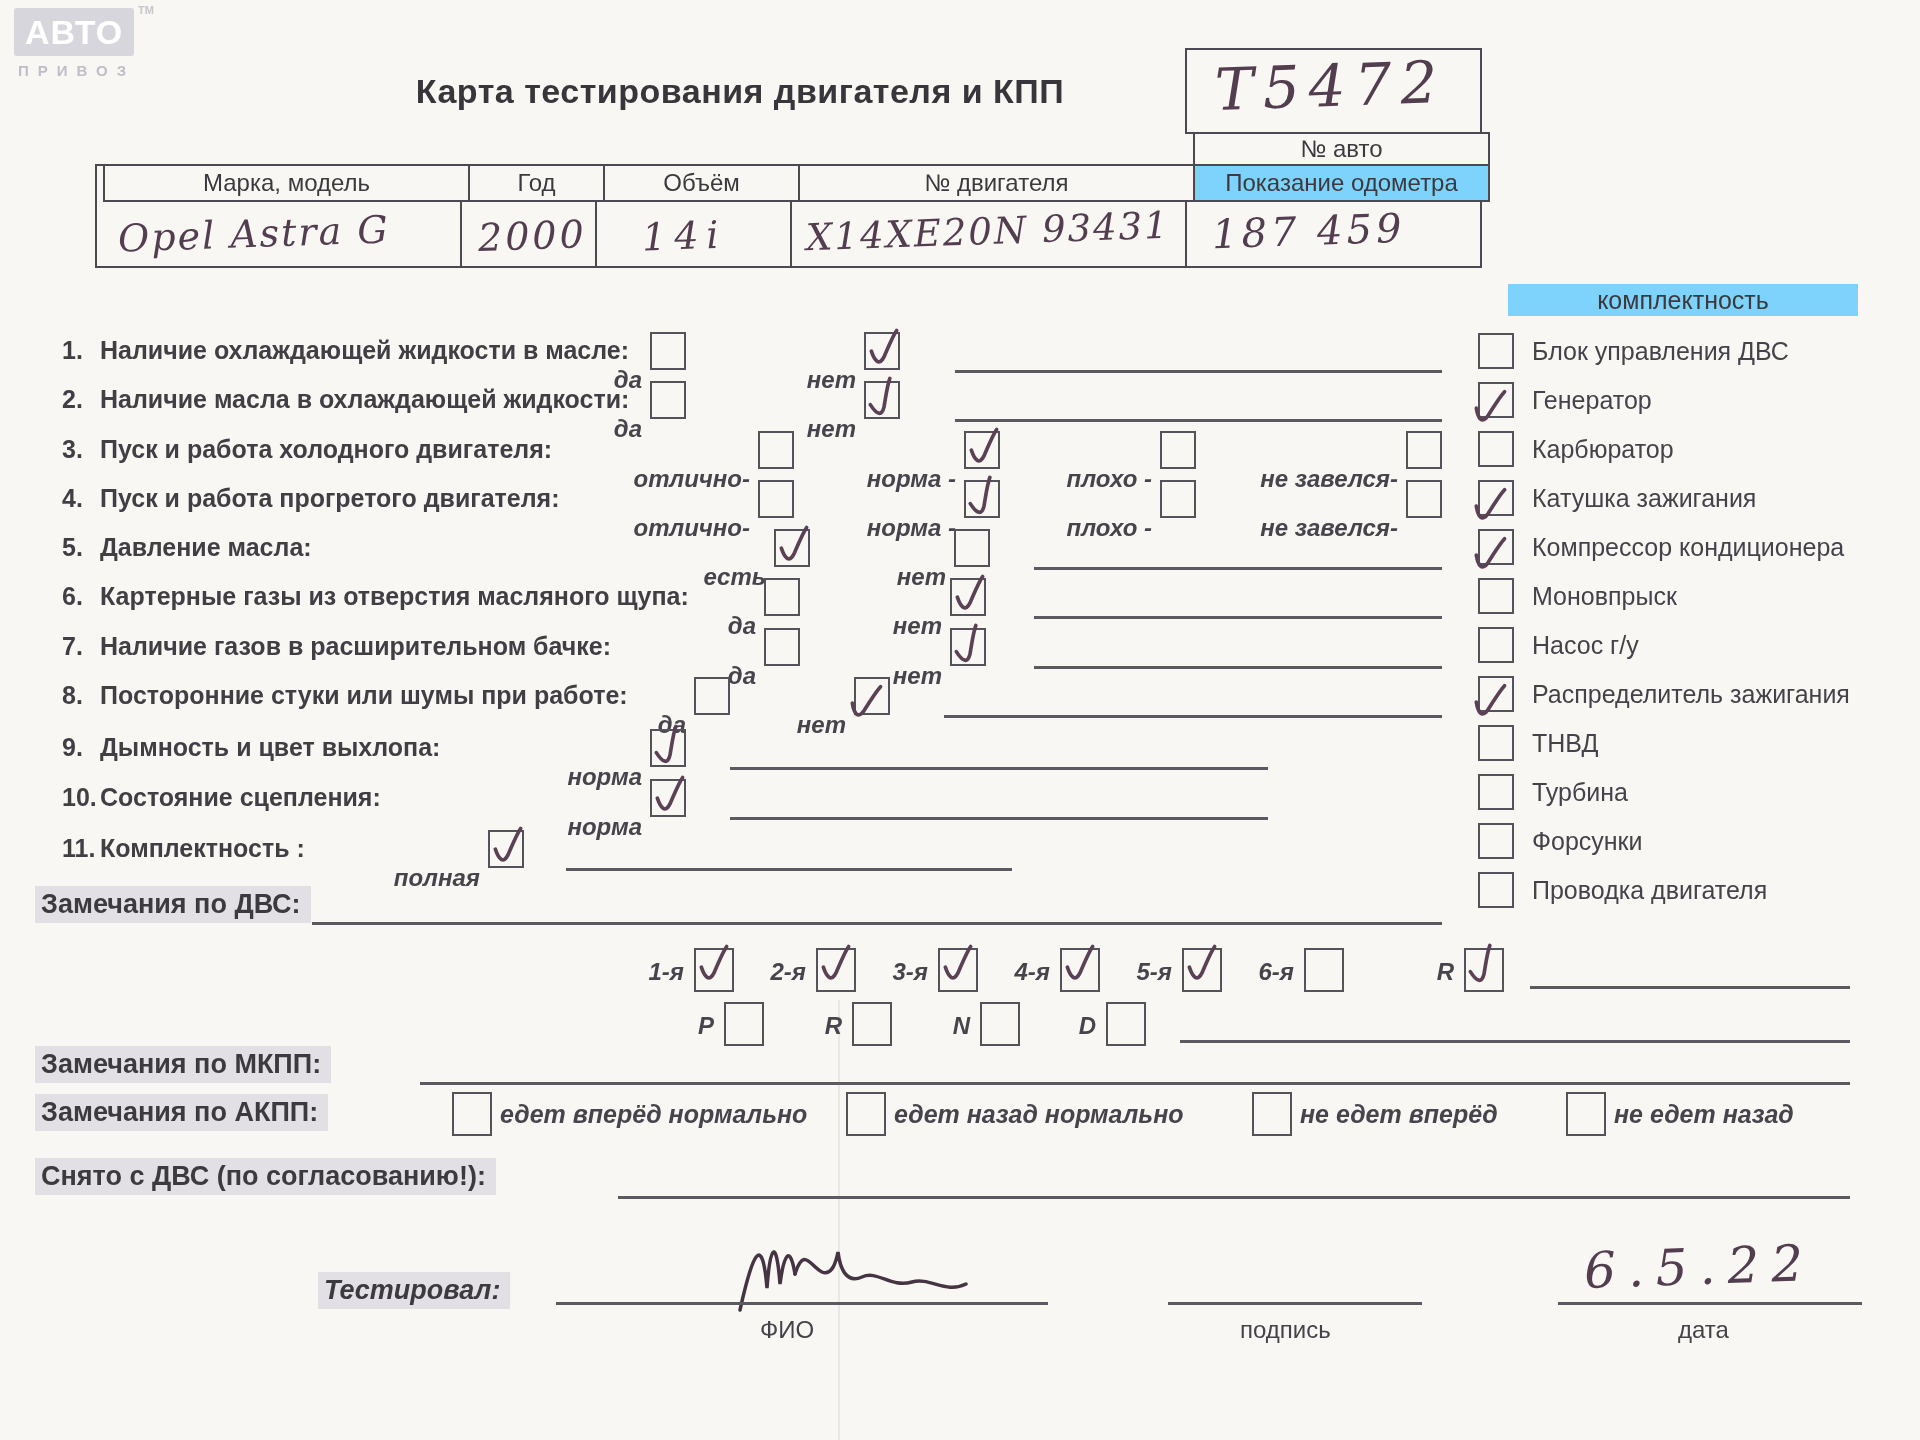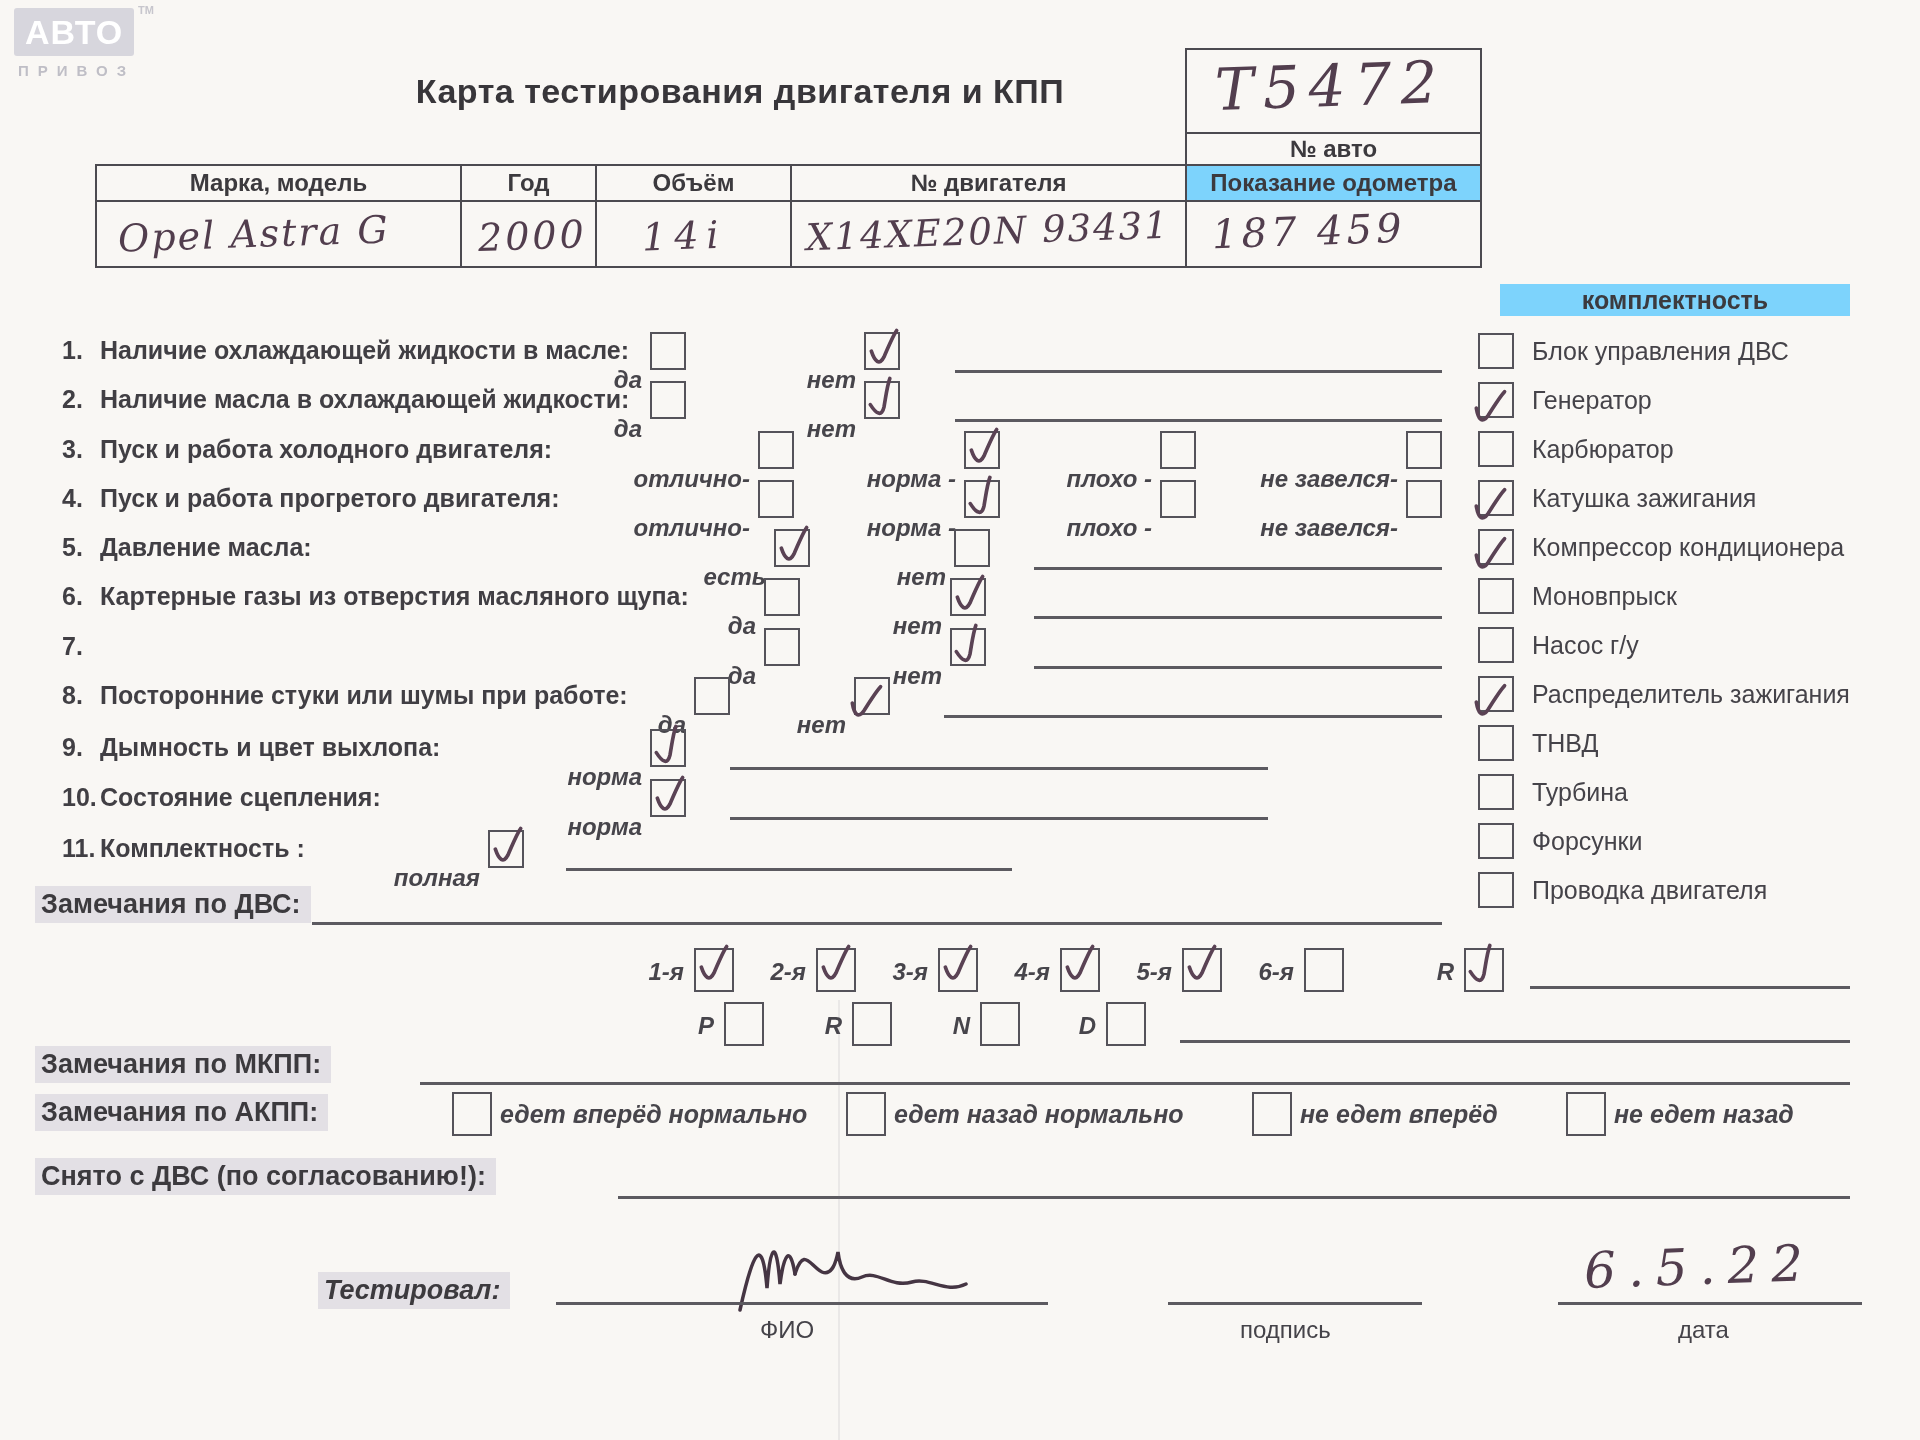--- a/index.html
+++ b/index.html
@@ -10,21 +10,21 @@
   .logo-box{position:absolute;left:14px;top:8px;width:120px;height:48px;background:#d7d6dd;
             border-radius:3px;display:flex;align-items:center;justify-content:center;}
   .logo-word{color:#ffffff;font-weight:bold;font-size:34px;letter-spacing:1px;}
   .logo-tm{position:absolute;left:138px;top:4px;font-size:11px;color:#c7c6cd;font-weight:bold;}
   .logo-sub{position:absolute;left:18px;top:62px;font-size:15px;letter-spacing:9px;color:#bfbec6;font-weight:bold;}
   
   .title{position:absolute;left:300px;top:72px;width:880px;text-align:center;
          font-size:34px;font-weight:bold;color:#38363a;letter-spacing:.5px;}
   
   .frame{position:absolute;border:2px solid #4c4a50;box-sizing:border-box;background:transparent;}
-  .cell-label{display:flex;align-items:center;justify-content:center;font-weight:bold;font-size:24px;color:#3c3a3e;}
+  .cell-label{display:flex;align-items:center;justify-content:center;font-weight:normal;font-size:24px;color:#3c3a3e;margin-left:8px;}
   .gray-fill{background:#7dd3fc;}
   
   .hand{font-family:"DejaVu Serif",serif;font-style:italic;color:#523e4e;white-space:nowrap;
         transform:rotate(-2deg);}
   
   .crow{position:absolute;left:0;width:1920px;height:44px;}
   .cnum{position:absolute;left:62px;top:6px;font-size:25px;font-weight:600;color:#413f44;}
   .clabel{position:absolute;left:100px;top:6px;font-size:25px;font-weight:600;color:#413f44;}
   .opt-label{position:absolute;top:8px;width:162px;text-align:right;font-size:24px;font-style:italic;
              font-weight:600;color:#47454b;margin-top:28px;}
@@ -242,20 +242,21 @@
         <span class="opt-label" style="left: 780px;">нет</span>
         <span class="cbox" style="left: 950px;">
           <svg viewBox="0 0 40 40" class="ck a">
             <path d="M9 21 C12 30 16 34 20 26 C24 17 27 9 31 3"></path>
           </svg>
         </span>
         <span class="hline row-line" style="left: 1034px; width: 408px;"></span>
       </div>
       <div class="crow" style="top: 626px;">
         <span class="cnum">7.</span>
+        <span class="clabel">Наличие газов в расширительном бачке:</span>
         <span class="opt-label" style="left: 594px;">да</span>
         <span class="cbox" style="left: 764px;"></span>
         <span class="opt-label" style="left: 780px;">нет</span>
         <span class="cbox" style="left: 950px;">
           <svg viewBox="0 0 40 40" class="ck c">
             <path d="M9 21 C12 30 16 34 20 26 C24 17 27 9 31 3"></path>
           </svg>
         </span>
         <span class="hline row-line" style="left: 1034px; width: 408px;"></span>
       </div>

